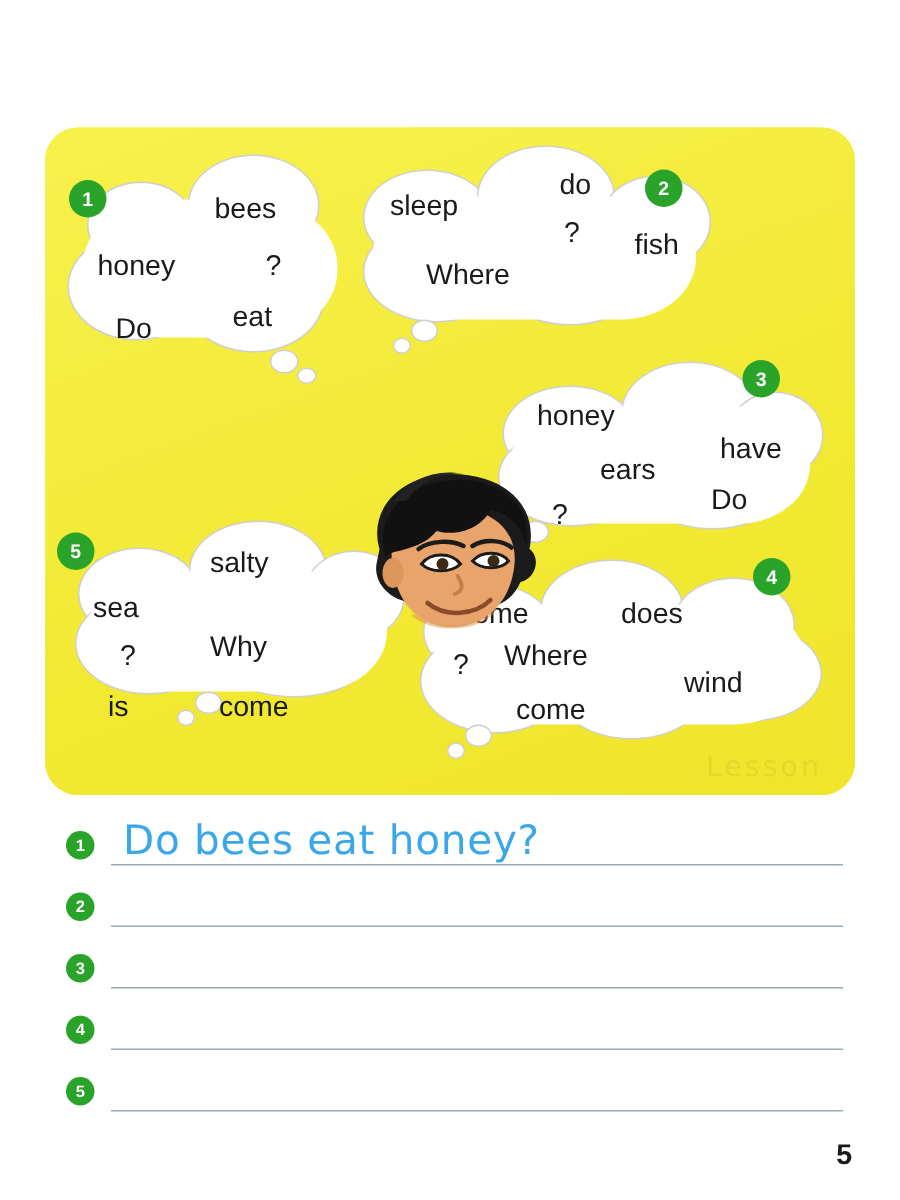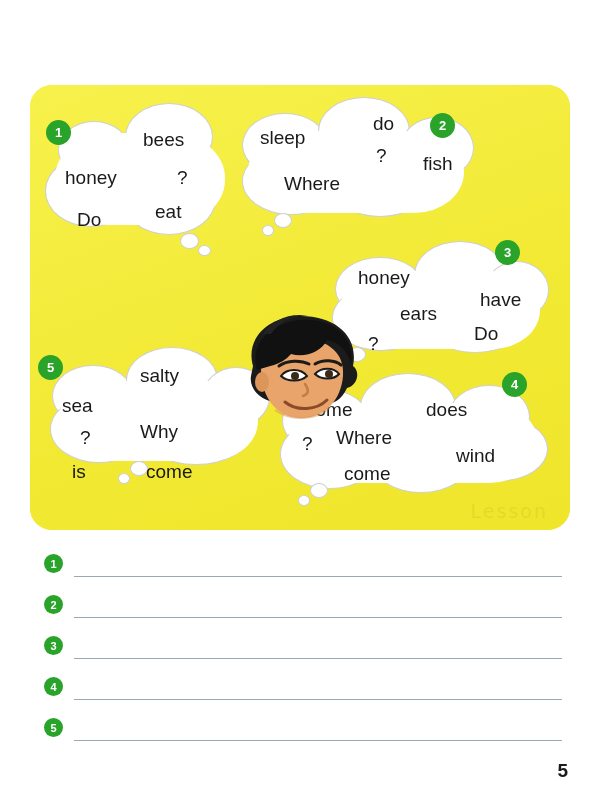--- a/index.html
+++ b/index.html
@@ -257,21 +257,21 @@
       <div class="lobe" style="left:418px; top:300px; width:80px; height:62px;"></div>
       <div class="lobe" style="left:250px; top:334px; width:98px; height:68px;"></div>
       <div class="lobe" style="left:340px; top:340px; width:100px; height:66px;"></div>
       <div class="lobe" style="left:424px; top:332px; width:92px; height:62px;"></div>
       <div class="bubble" style="left:258px; top:318px; width:250px; height:80px; border:none;"></div>
       <div class="tail" style="left:280px; top:398px; width:16px; height:13px;"></div>
       <div class="tail" style="left:268px; top:410px; width:10px; height:9px;"></div>
 
       <div class="bubble" style="left:258px; top:318px; width:250px; height:80px; background:transparent; border:none;">
         <span class="w" style="left:18px; top:-4px;">come</span>
-        <span class="w" style="left:138px; top:-4px;text-align:center;">does</span>
+        <span class="w" style="left:126px; top:-4px;text-align:center;">does</span>
         <span class="w" style="left:14px; top:30px;">?</span>
         <span class="w" style="left:48px; top:24px;">Where</span>
         <span class="w" style="left:168px; top:42px;">wind</span>
         <span class="w" style="left:56px; top:60px;">come</span>
       </div>
       <div class="badge" style="left:472px; top:287px;">4</div>
     </div>
 
     <div class="face-wrap">
       <svg viewBox="0 0 135 140" width="135" height="140" aria-hidden="true">
@@ -299,20 +299,21 @@
 
         <path d="M40 100 C56 112 82 110 94 98" stroke="#d7924f" stroke-width="2" fill="none" opacity="0.5"></path>
       </svg>
     </div>
   </div>
 
   <div class="answers">
 
     <div class="ans-row">
       <div class="ans-num">1</div>
+      <div class="ans-text">Do bees eat honey?</div>
       <div class="ans-line"></div>
     </div>
 
     <div class="ans-row">
       <div class="ans-num">2</div>
       <div class="ans-text"></div>
       <div class="ans-line"></div>
     </div>
 
     <div class="ans-row">

